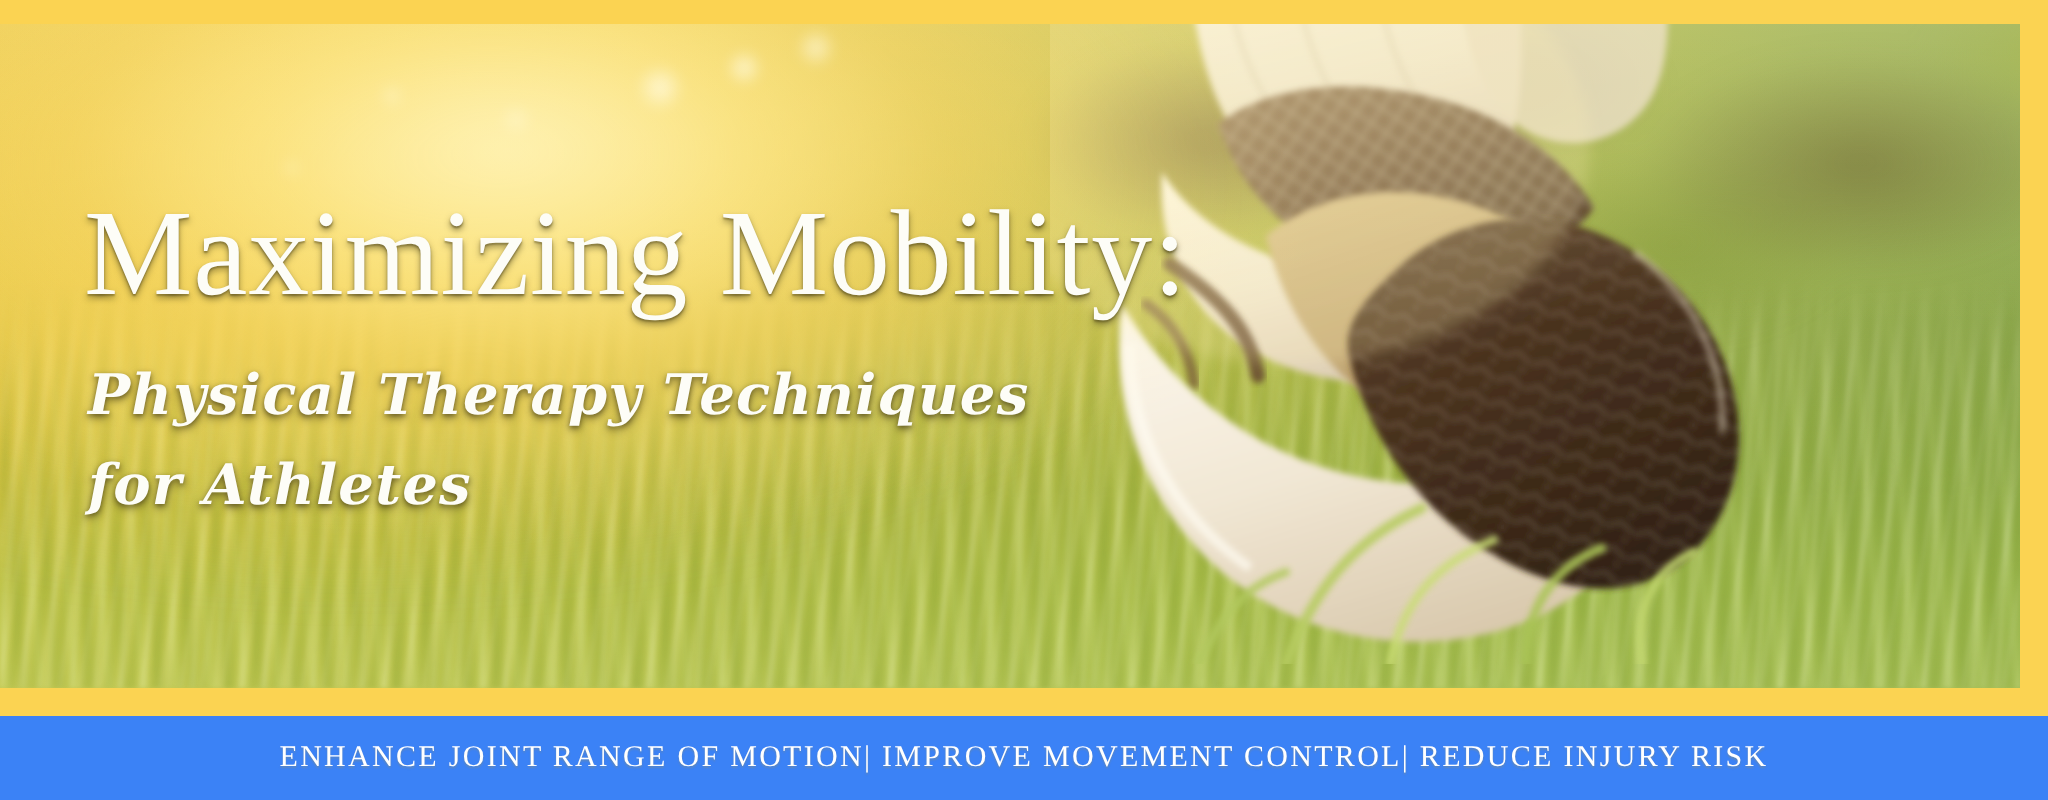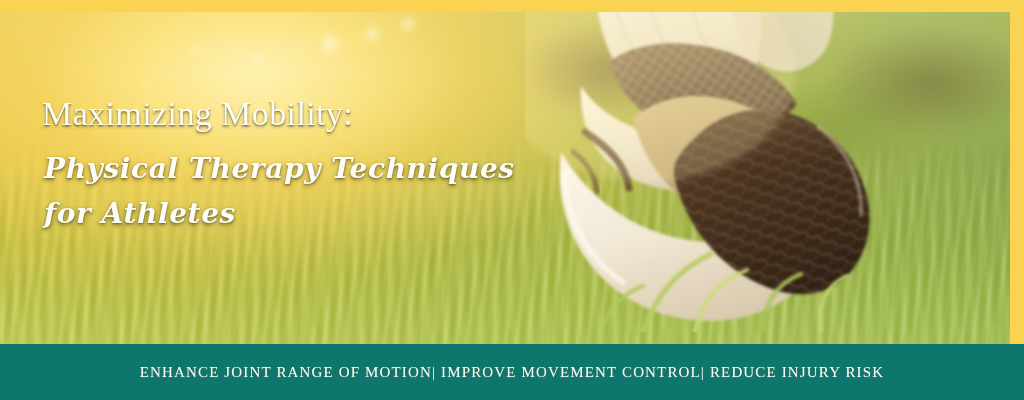--- a/index.html
+++ b/index.html
@@ -163,21 +163,21 @@
   
   .headline-block {
     position: absolute;
     left: 42px;
     top: 96px;
     width: 560px;
     z-index: 6;
   }
   .headline-title {
     font-family: "Liberation Serif", "DejaVu Serif", serif;
-    font-size: 34px;
+    font-size: 61px;
     line-height: 1.06;
     font-weight: 400;
     color: #fdfdf7;
     letter-spacing: 0.4px;
     margin: 0;
     text-shadow:
       0 2px 3px rgba(70,62,22,0.55),
       0 1px 1px rgba(70,62,22,0.45);
     white-space: nowrap;
   }
@@ -195,22 +195,22 @@
       0 2px 4px rgba(72,64,24,0.60),
       0 1px 2px rgba(72,64,24,0.50);
   }
 
   
   .keyword-banner {
     position: absolute;
     left: 0;
     bottom: 0;
     width: 1024px;
-    height: 56px;
-    background: #0f766e;
+    height: 42px;
+    background: #3b82f6;
     display: flex;
     align-items: center;
     justify-content: center;
     z-index: 7;
   }
   .keyword-text {
     font-family: "Liberation Serif", "DejaVu Serif", serif;
     font-size: 15px;
     font-weight: 400;
     color: #ffffff;

